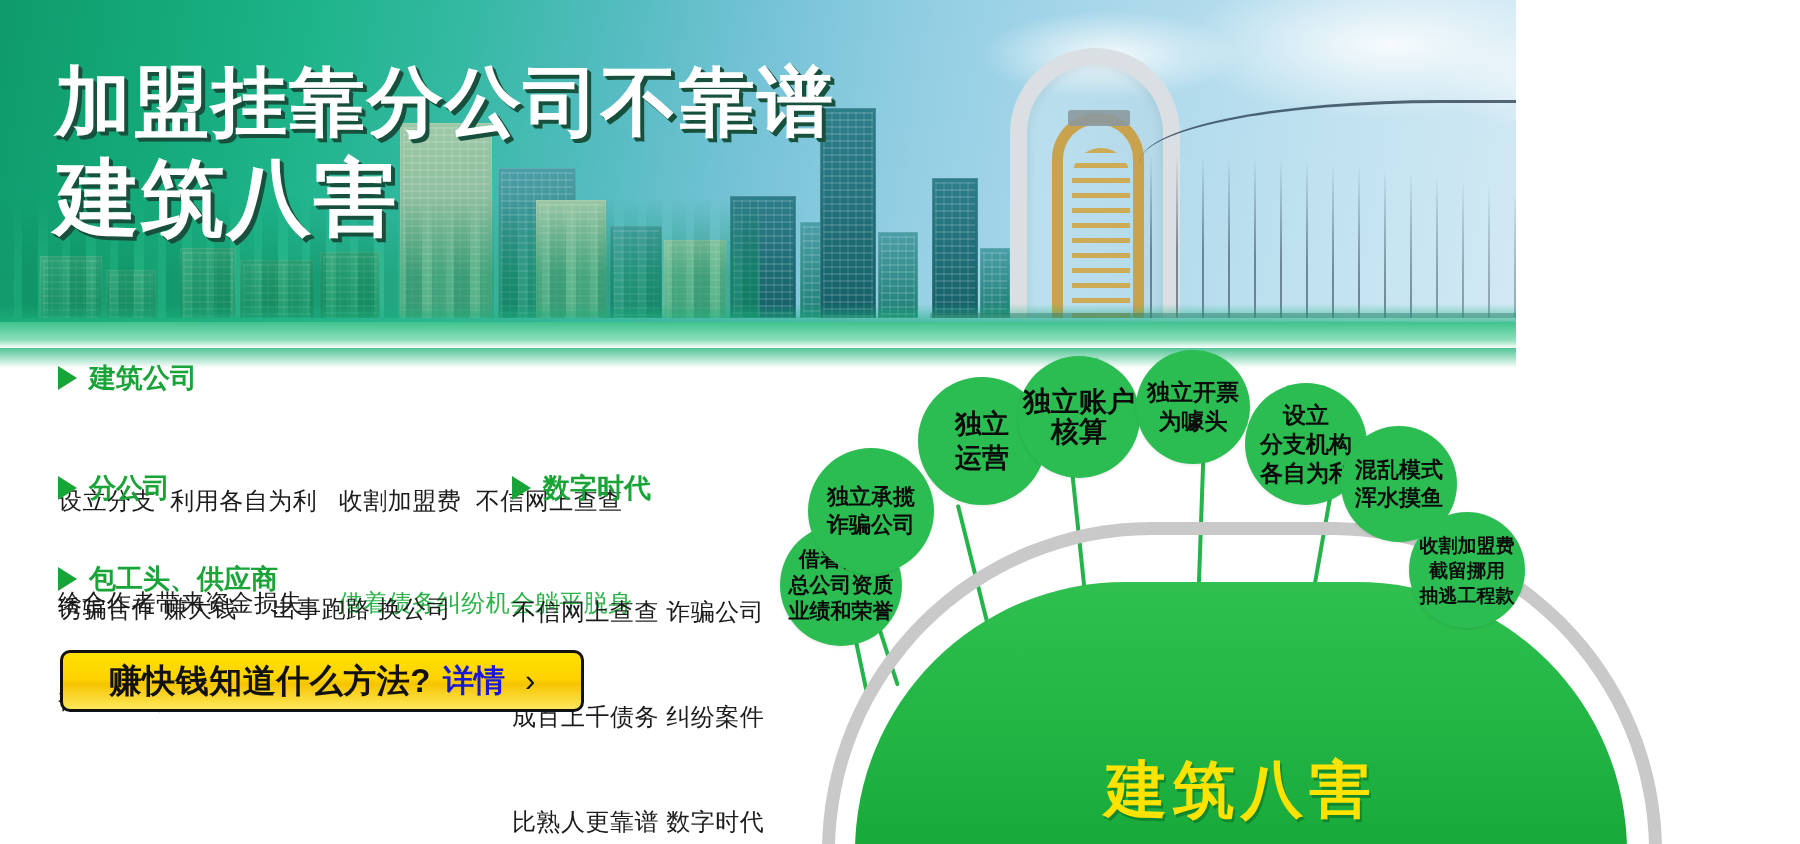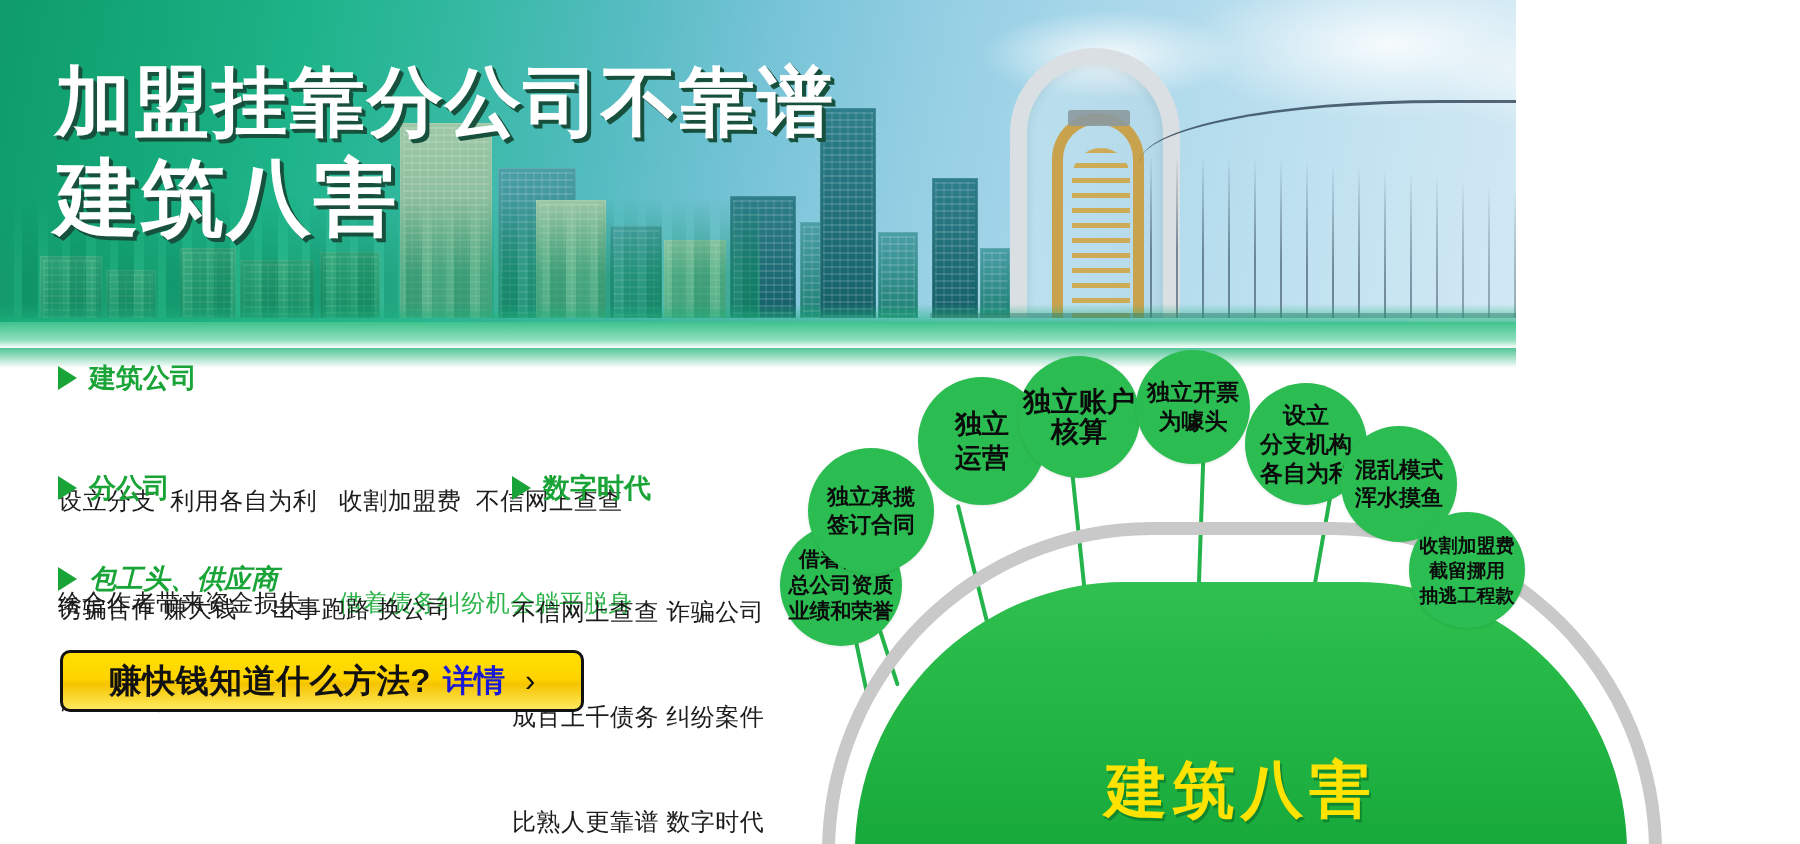--- a/index.html
+++ b/index.html
@@ -155,21 +155,21 @@
     white-space:pre;
   }
   .sec-body .hl { color:#2db34a; }
 
   #sec-company   { position:absolute; left:58px; top:-15px; }
   #sec-company .sec-body { margin-top:20px; }
 
   #sec-branch    { position:absolute; left:58px; top:95px; }
   #sec-branch .sec-body { margin-top:18px; }
 
-  #sec-contractor{ position:absolute; left:58px; top:186px;font-style:italic; }
+  #sec-contractor{ position:absolute; left:58px; top:186px; }
   #sec-contractor .sec-body { margin-top:18px; }
 
   #sec-digital   { position:absolute; left:512px; top:95px; }
   #sec-digital .sec-body { margin-top:18px; line-height:35px; }
 
   #cta {
     position:absolute; left:60px; top:275px;
     width:524px; height:62px;
     background:linear-gradient(to bottom,#ffe000 0%,#ffd400 45%,#f5c400 55%,#ffe95c 100%);
     border:3px solid #111; border-radius:10px;
@@ -351,21 +351,21 @@
   <div class="stem" id="s8"></div>
 
   <div class="dome-outer"></div>
   <div class="dome-inner"></div>
   <div class="dome-label">建筑八害</div>
 
   <div class="bubble" id="b1">借着使用
 总公司资质
 业绩和荣誉</div>
   <div class="bubble" id="b2">独立承揽
-签订合同</div>
+诈骗公司</div>
   <div class="bubble" id="b3">独立
 运营</div>
   <div class="bubble" id="b4">独立账户
 核算</div>
   <div class="bubble" id="b5">独立开票
 为噱头</div>
   <div class="bubble" id="b6">设立
 分支机构
 各自为利</div>
   <div class="bubble" id="b7">混乱模式

